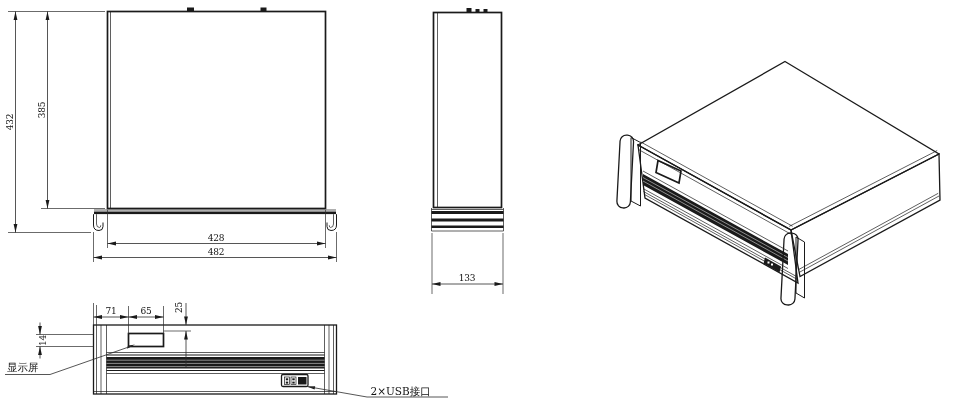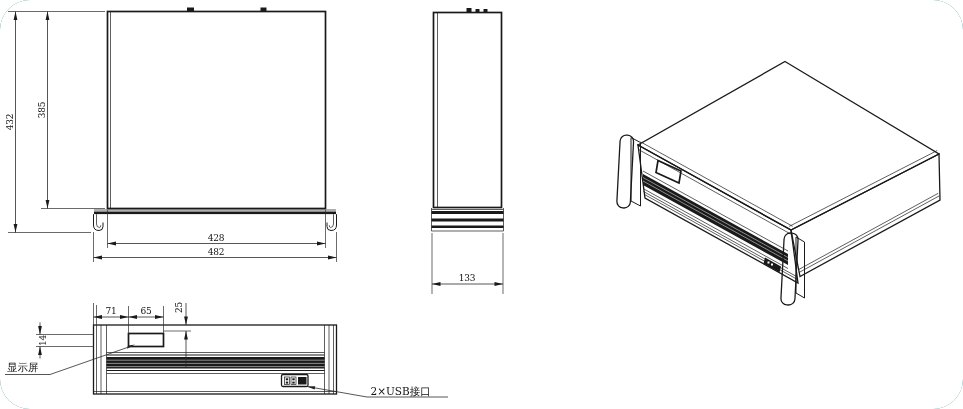--- a/index.html
+++ b/index.html
@@ -1,16 +1,16 @@
 <!DOCTYPE html>
 <html><head>
 <meta charset="utf-8">
 <style>
   html,body{margin:0;padding:0;background:#fff;}
-  #canvas{position:relative;width:963px;height:409px;background:#0f766e;overflow:hidden;border-radius:30px;}
+  #canvas{position:relative;width:963px;height:409px;background:#0f766e;overflow:hidden;}
   svg{display:block;}
   .ln{stroke:#1a1a1a;fill:none;stroke-width:1.3;}
   .thin{stroke-width:.7;}
   .med{stroke-width:1;}
   .thick{stroke-width:1.7;}
   .blk{fill:#1a1a1a;stroke:none;}
   .dim{stroke:#2b2b2b;stroke-width:.8;fill:none;}
   .ext{stroke:#2b2b2b;stroke-width:.7;fill:none;}
   .dimtxt{font-family:"DejaVu Serif",serif;font-size:9px;fill:#111;letter-spacing:-.2px;}
   .lbl{font-family:"DejaVu Serif",serif;font-size:10.5px;fill:#111;}

